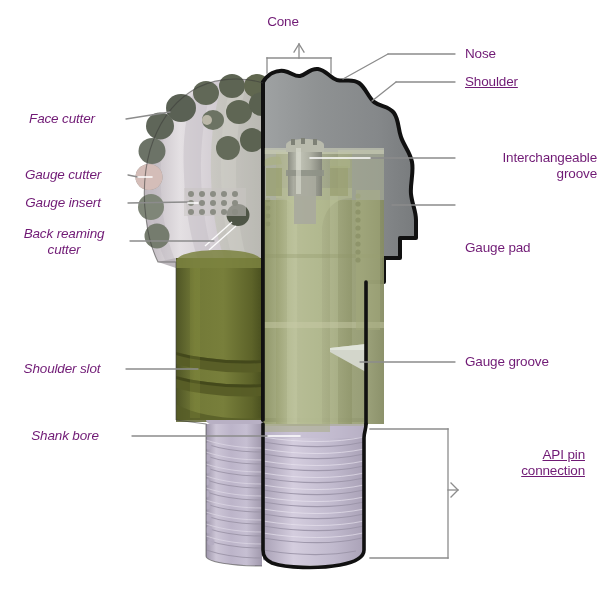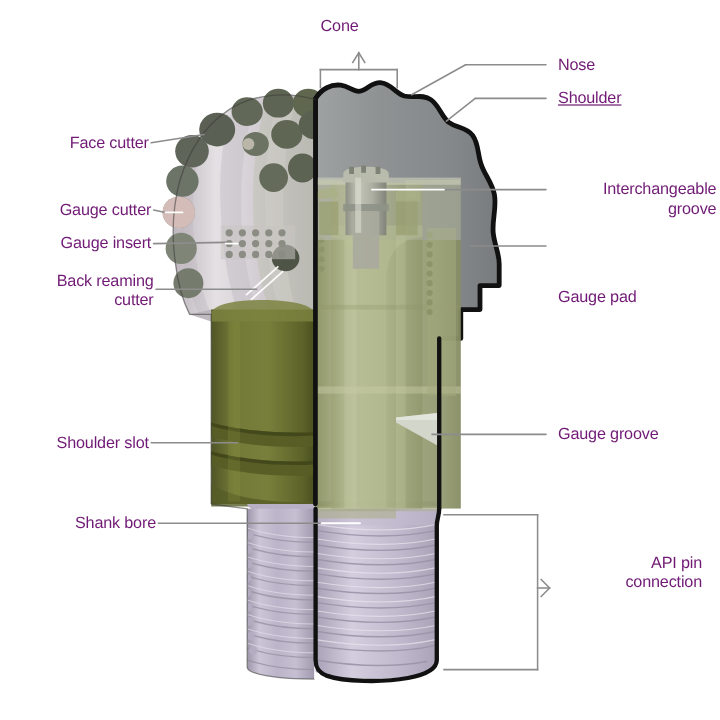--- a/index.html
+++ b/index.html
@@ -15,21 +15,21 @@
   #stage svg{display:block;}
   .lbl{
     position:absolute;
     color:#701a75;
     font-size:13.5px;
     line-height:15.5px;
     letter-spacing:-0.15px;
     white-space:pre-line;
     font-family:"Liberation Sans","DejaVu Sans",sans-serif;
   }
-  .lbl.right{text-align:right;}
+  .lbl.right{text-align:center;font-style:italic;}
   .lbl.left{text-align:right;}
   .lbl.center{text-align:center;}
 </style>
 </head>
 <body>
 
 <div id="stage">
 <svg width="600" height="600" viewBox="0 0 600 600" xmlns="http://www.w3.org/2000/svg">
   <defs>
     <linearGradient id="gOlive" x1="0" y1="0" x2="1" y2="0">
@@ -439,14 +439,14 @@
 
 <div class="lbl left" style="left:465px;top:74px;text-decoration:underline;">Shoulder</div>
 
 <div class="lbl left" style="left:465px;top:150px;width:132px;">Interchangeable
 groove</div>
 
 <div class="lbl left" style="left:465px;top:197px;margin-top:43px;">Gauge pad</div>
 
 <div class="lbl left" style="left:465px;top:354px;">Gauge groove</div>
 
-<div class="lbl left" style="left:465px;top:461px;width:120px;">API pin
+<div class="lbl left" style="left:465px;top:447px;width:120px;text-decoration:underline;">API pin
 connection</div>
 
 </body></html>

